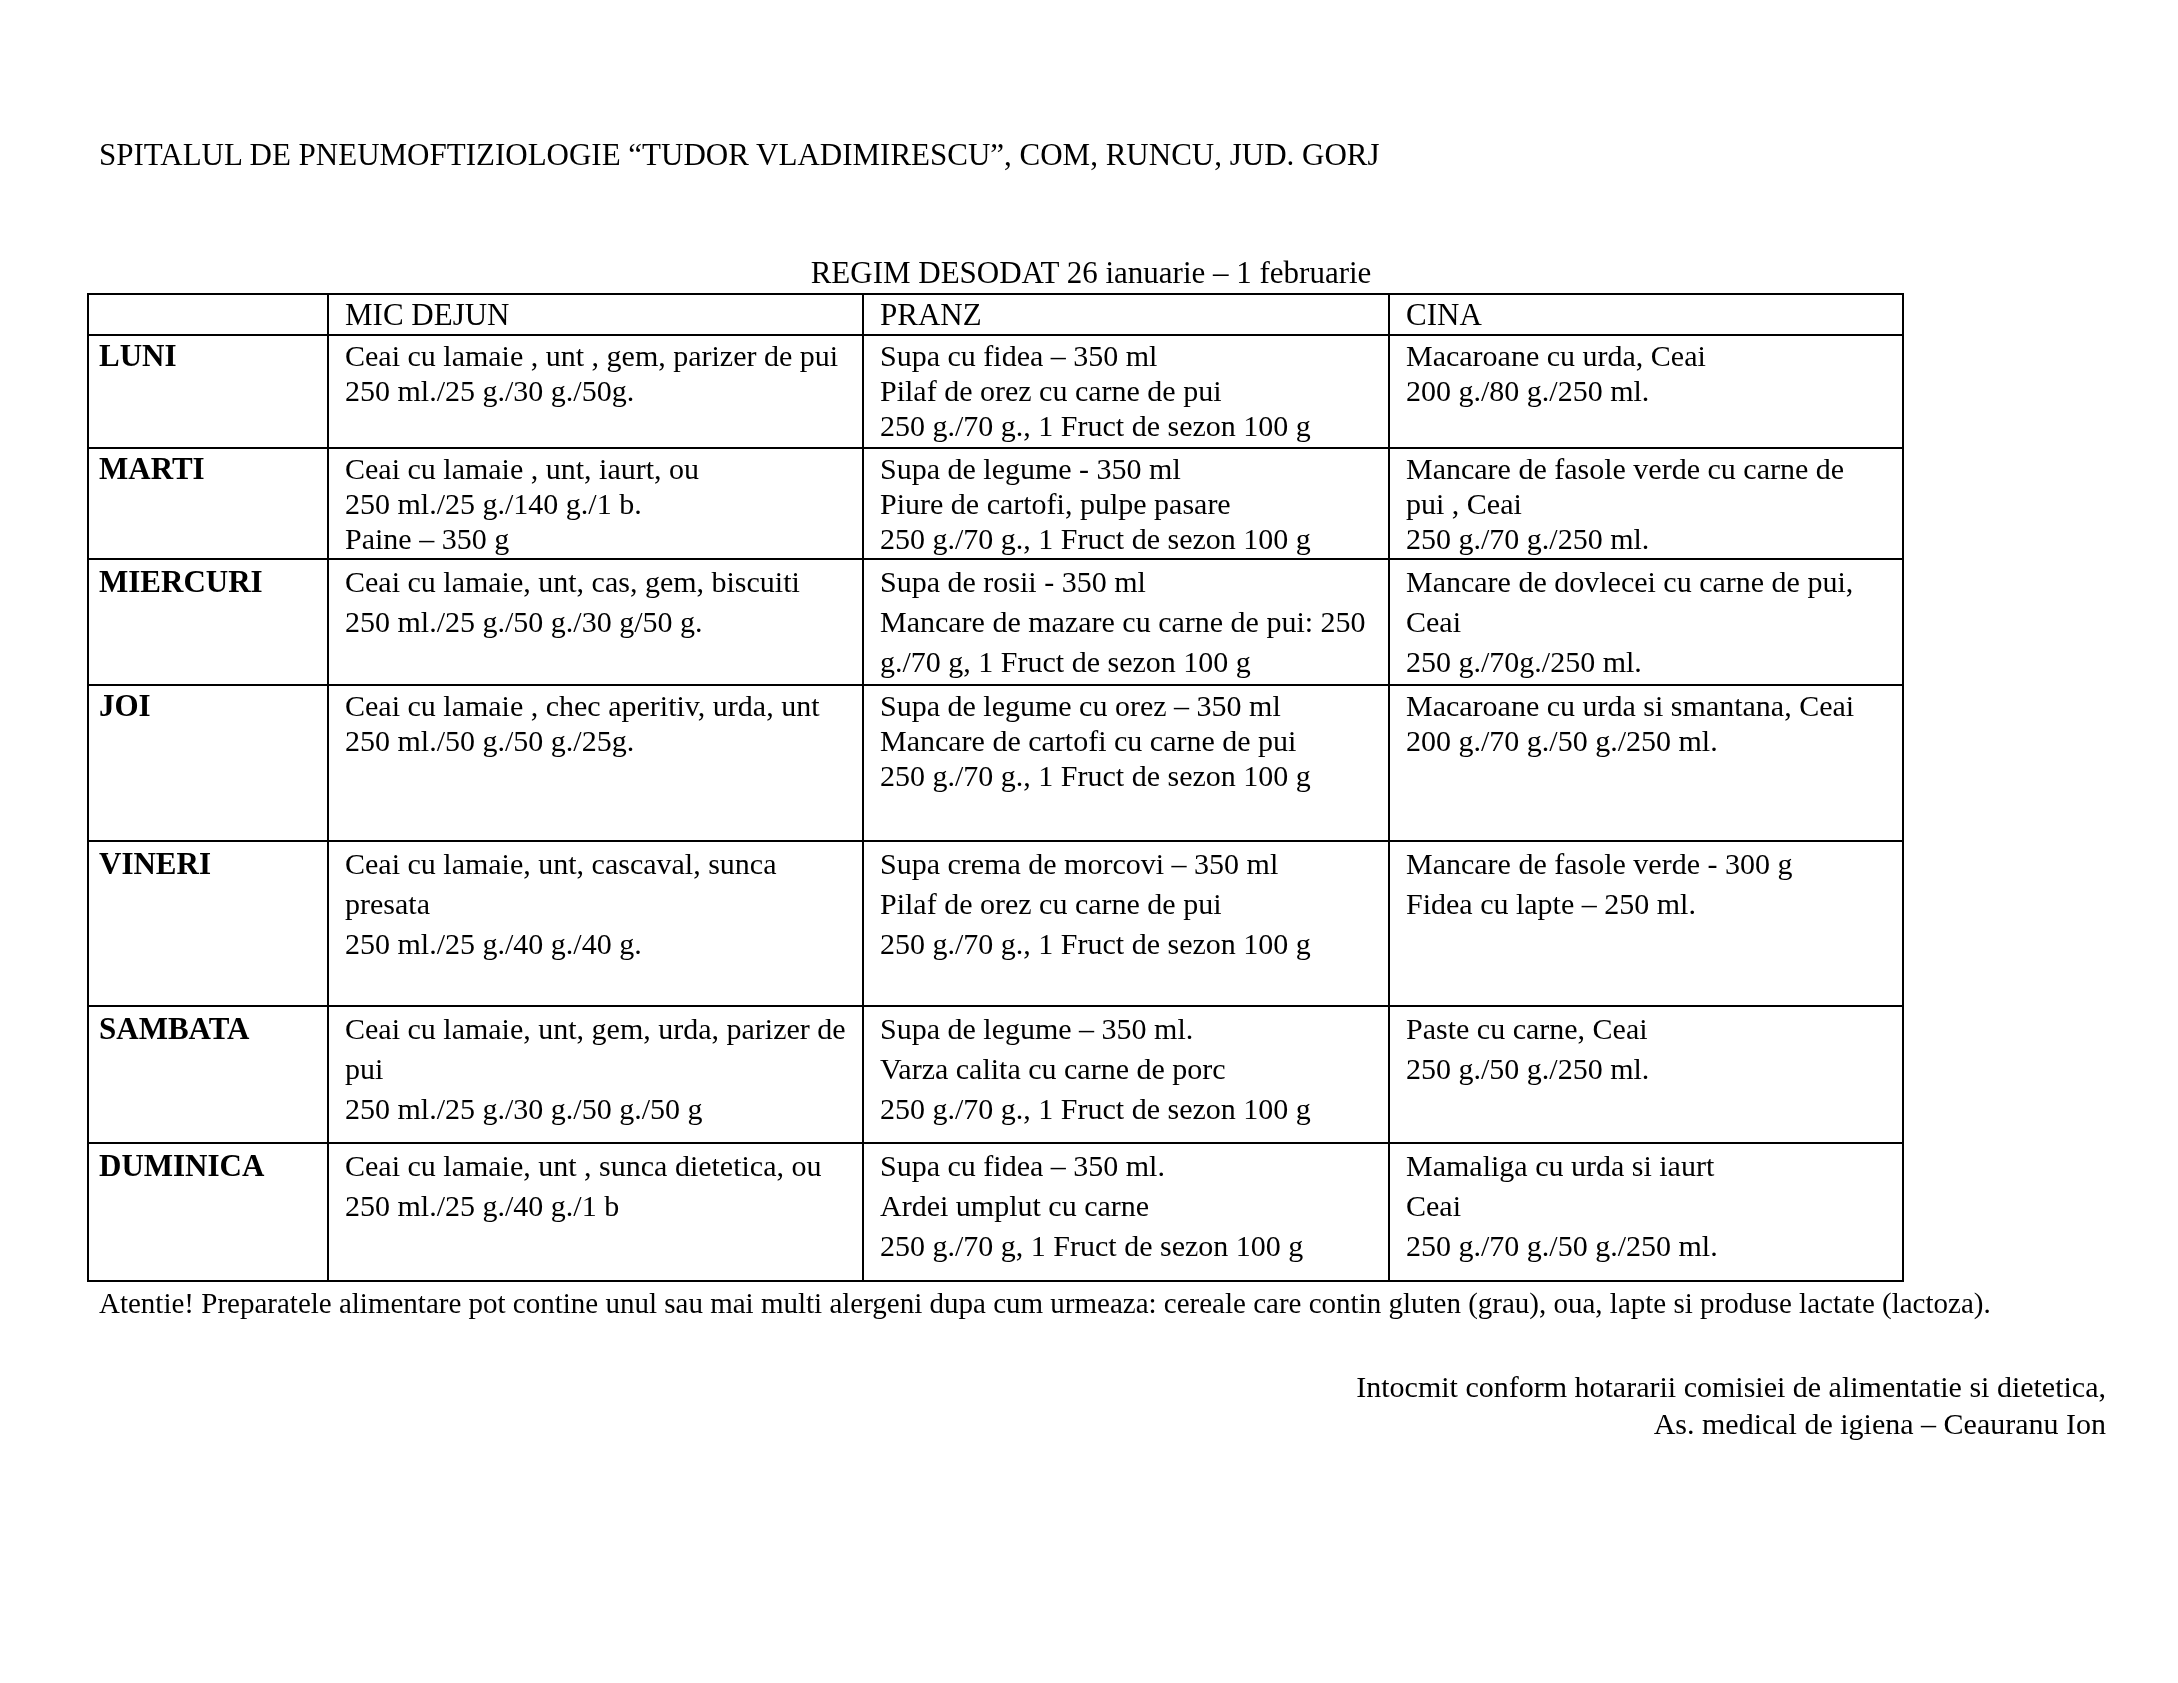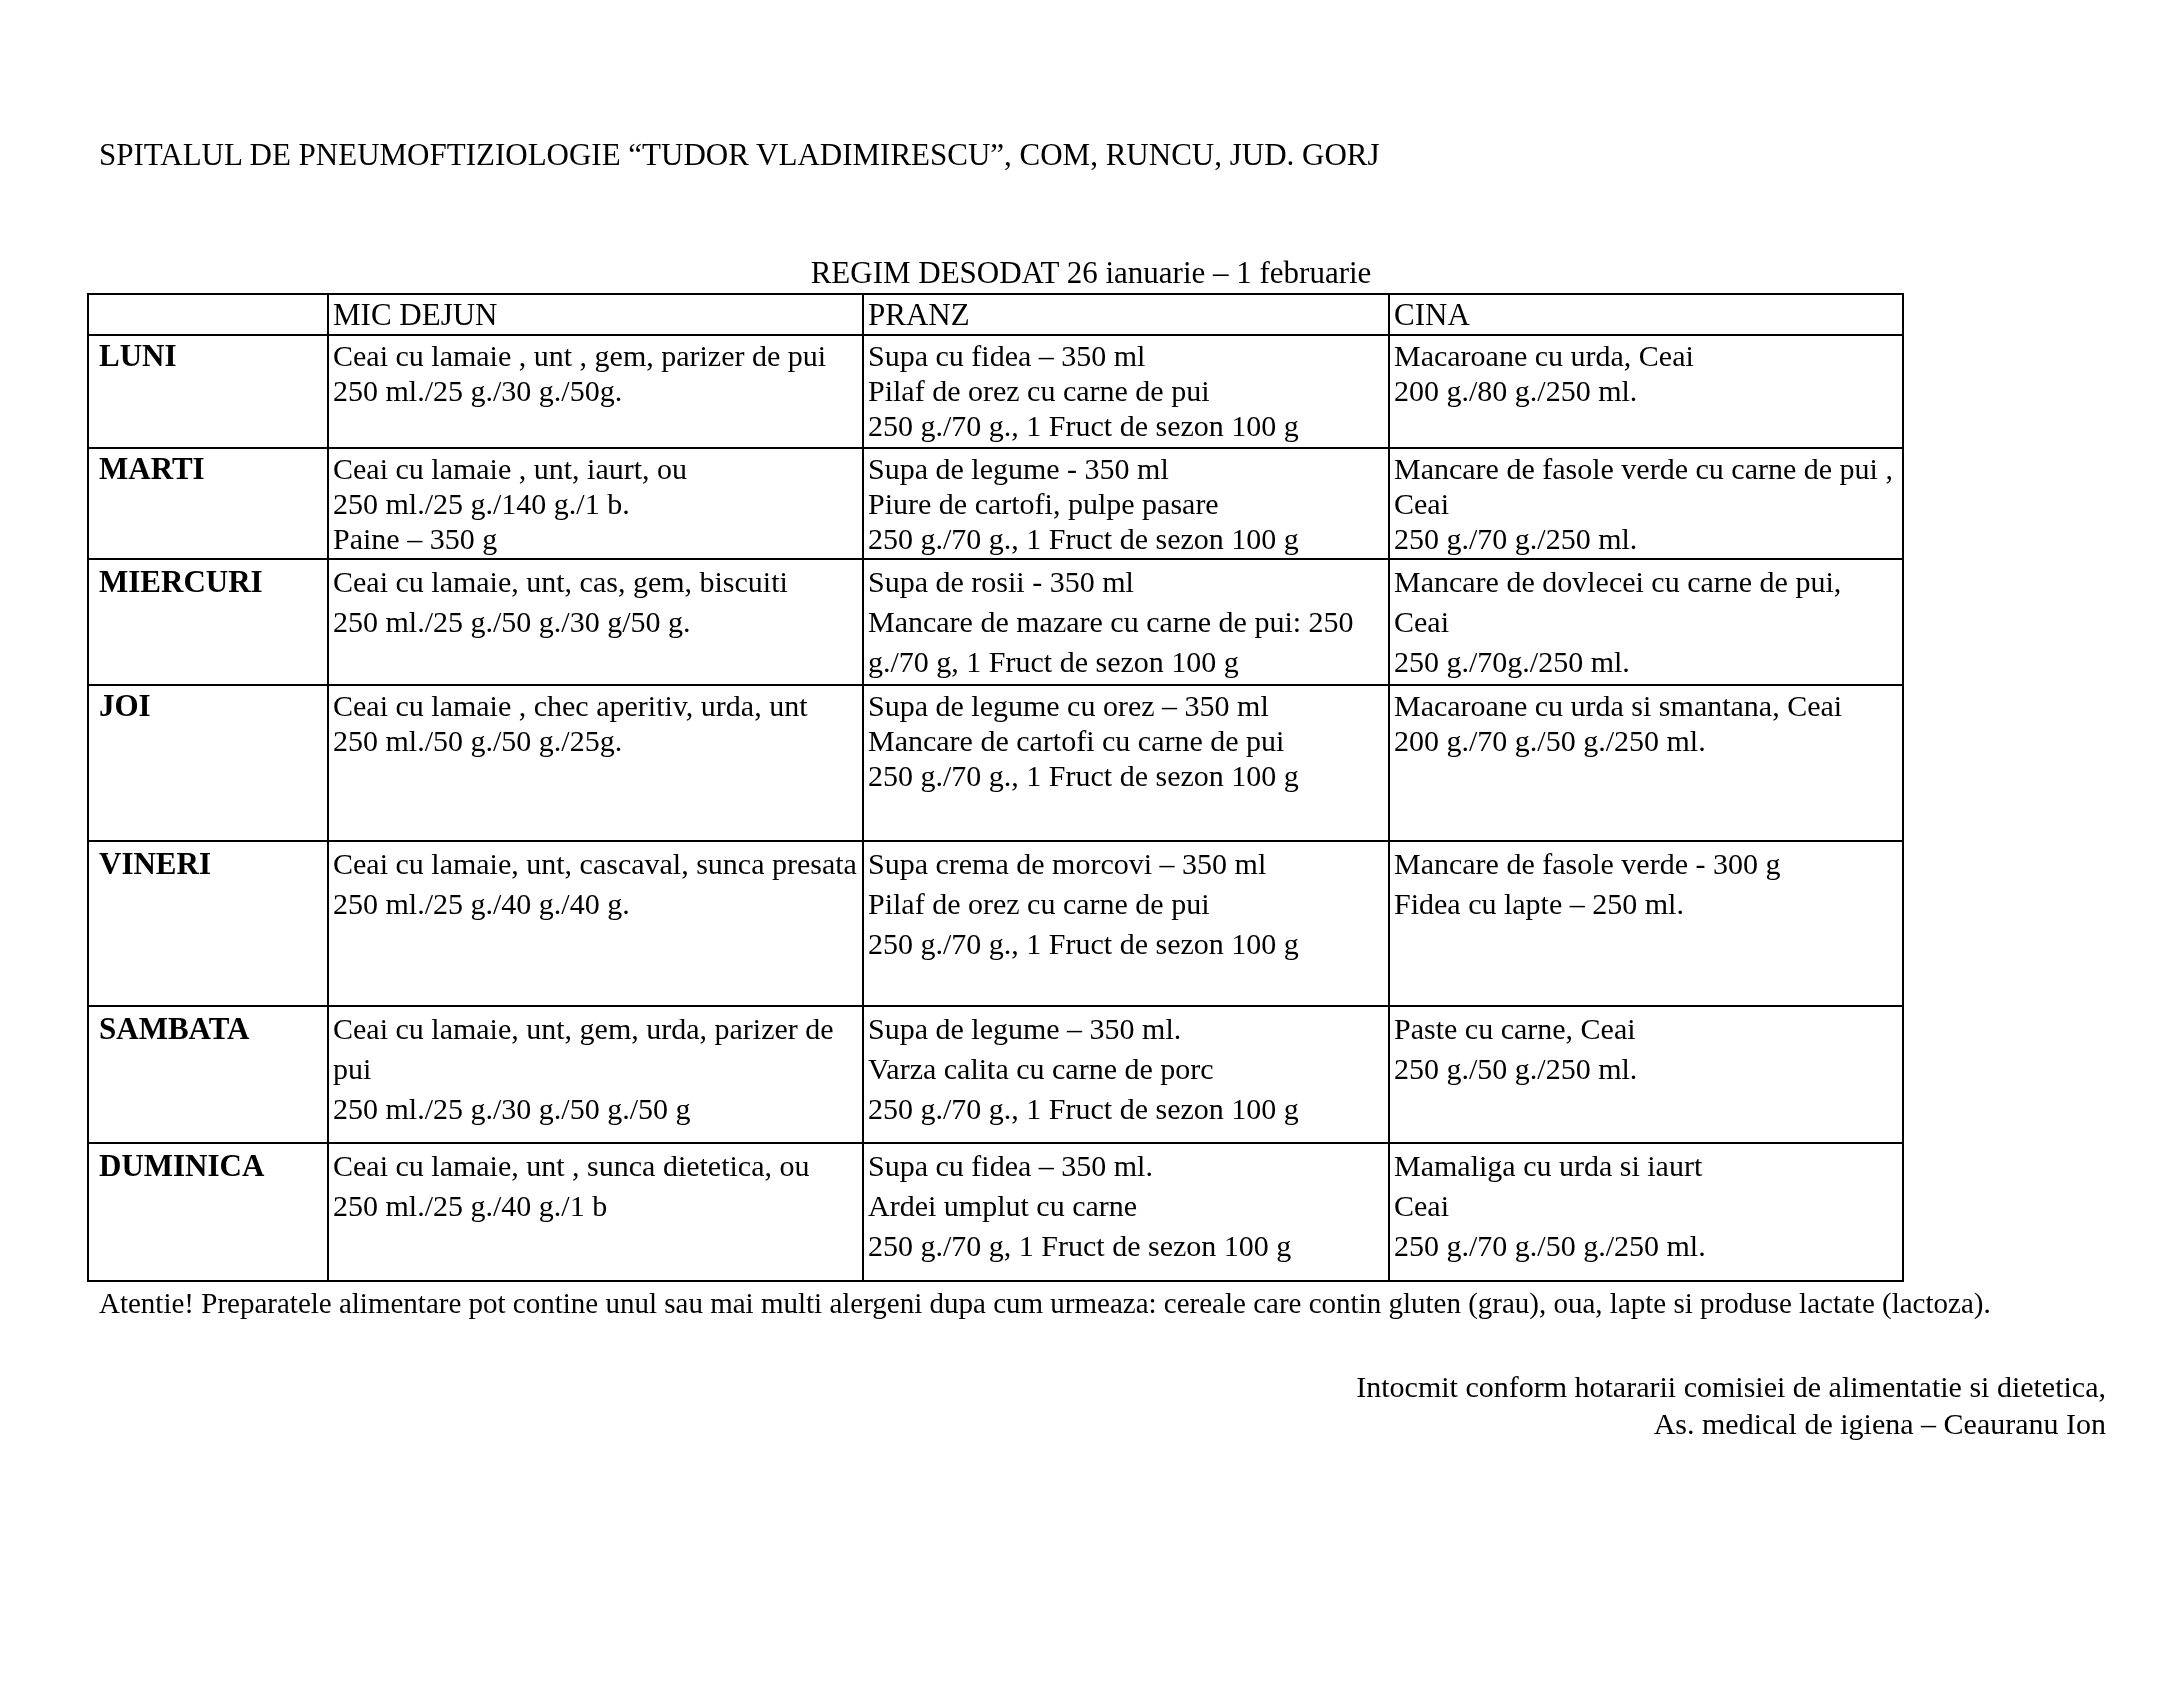--- a/index.html
+++ b/index.html
@@ -31,21 +31,21 @@
     left: 87px;
     top: 293px;
     border-collapse: collapse;
     table-layout: fixed;
     width: 1814px;
   }
   .menu-table td, .menu-table th {
     border: 2px solid #000000;
     vertical-align: top;
     text-align: left;
-    padding: 2px 4px;
+    padding: 2px 16px;
     font-size: 30px;
     line-height: 35px;
     white-space: pre-line;
     overflow: hidden;
   }
   .menu-table thead tr { height: 39px; }
   .menu-table thead th { font-weight: normal; font-size: 31px; }
   .menu-table td.day-cell {
     font-weight: bold;
     font-size: 31px;

